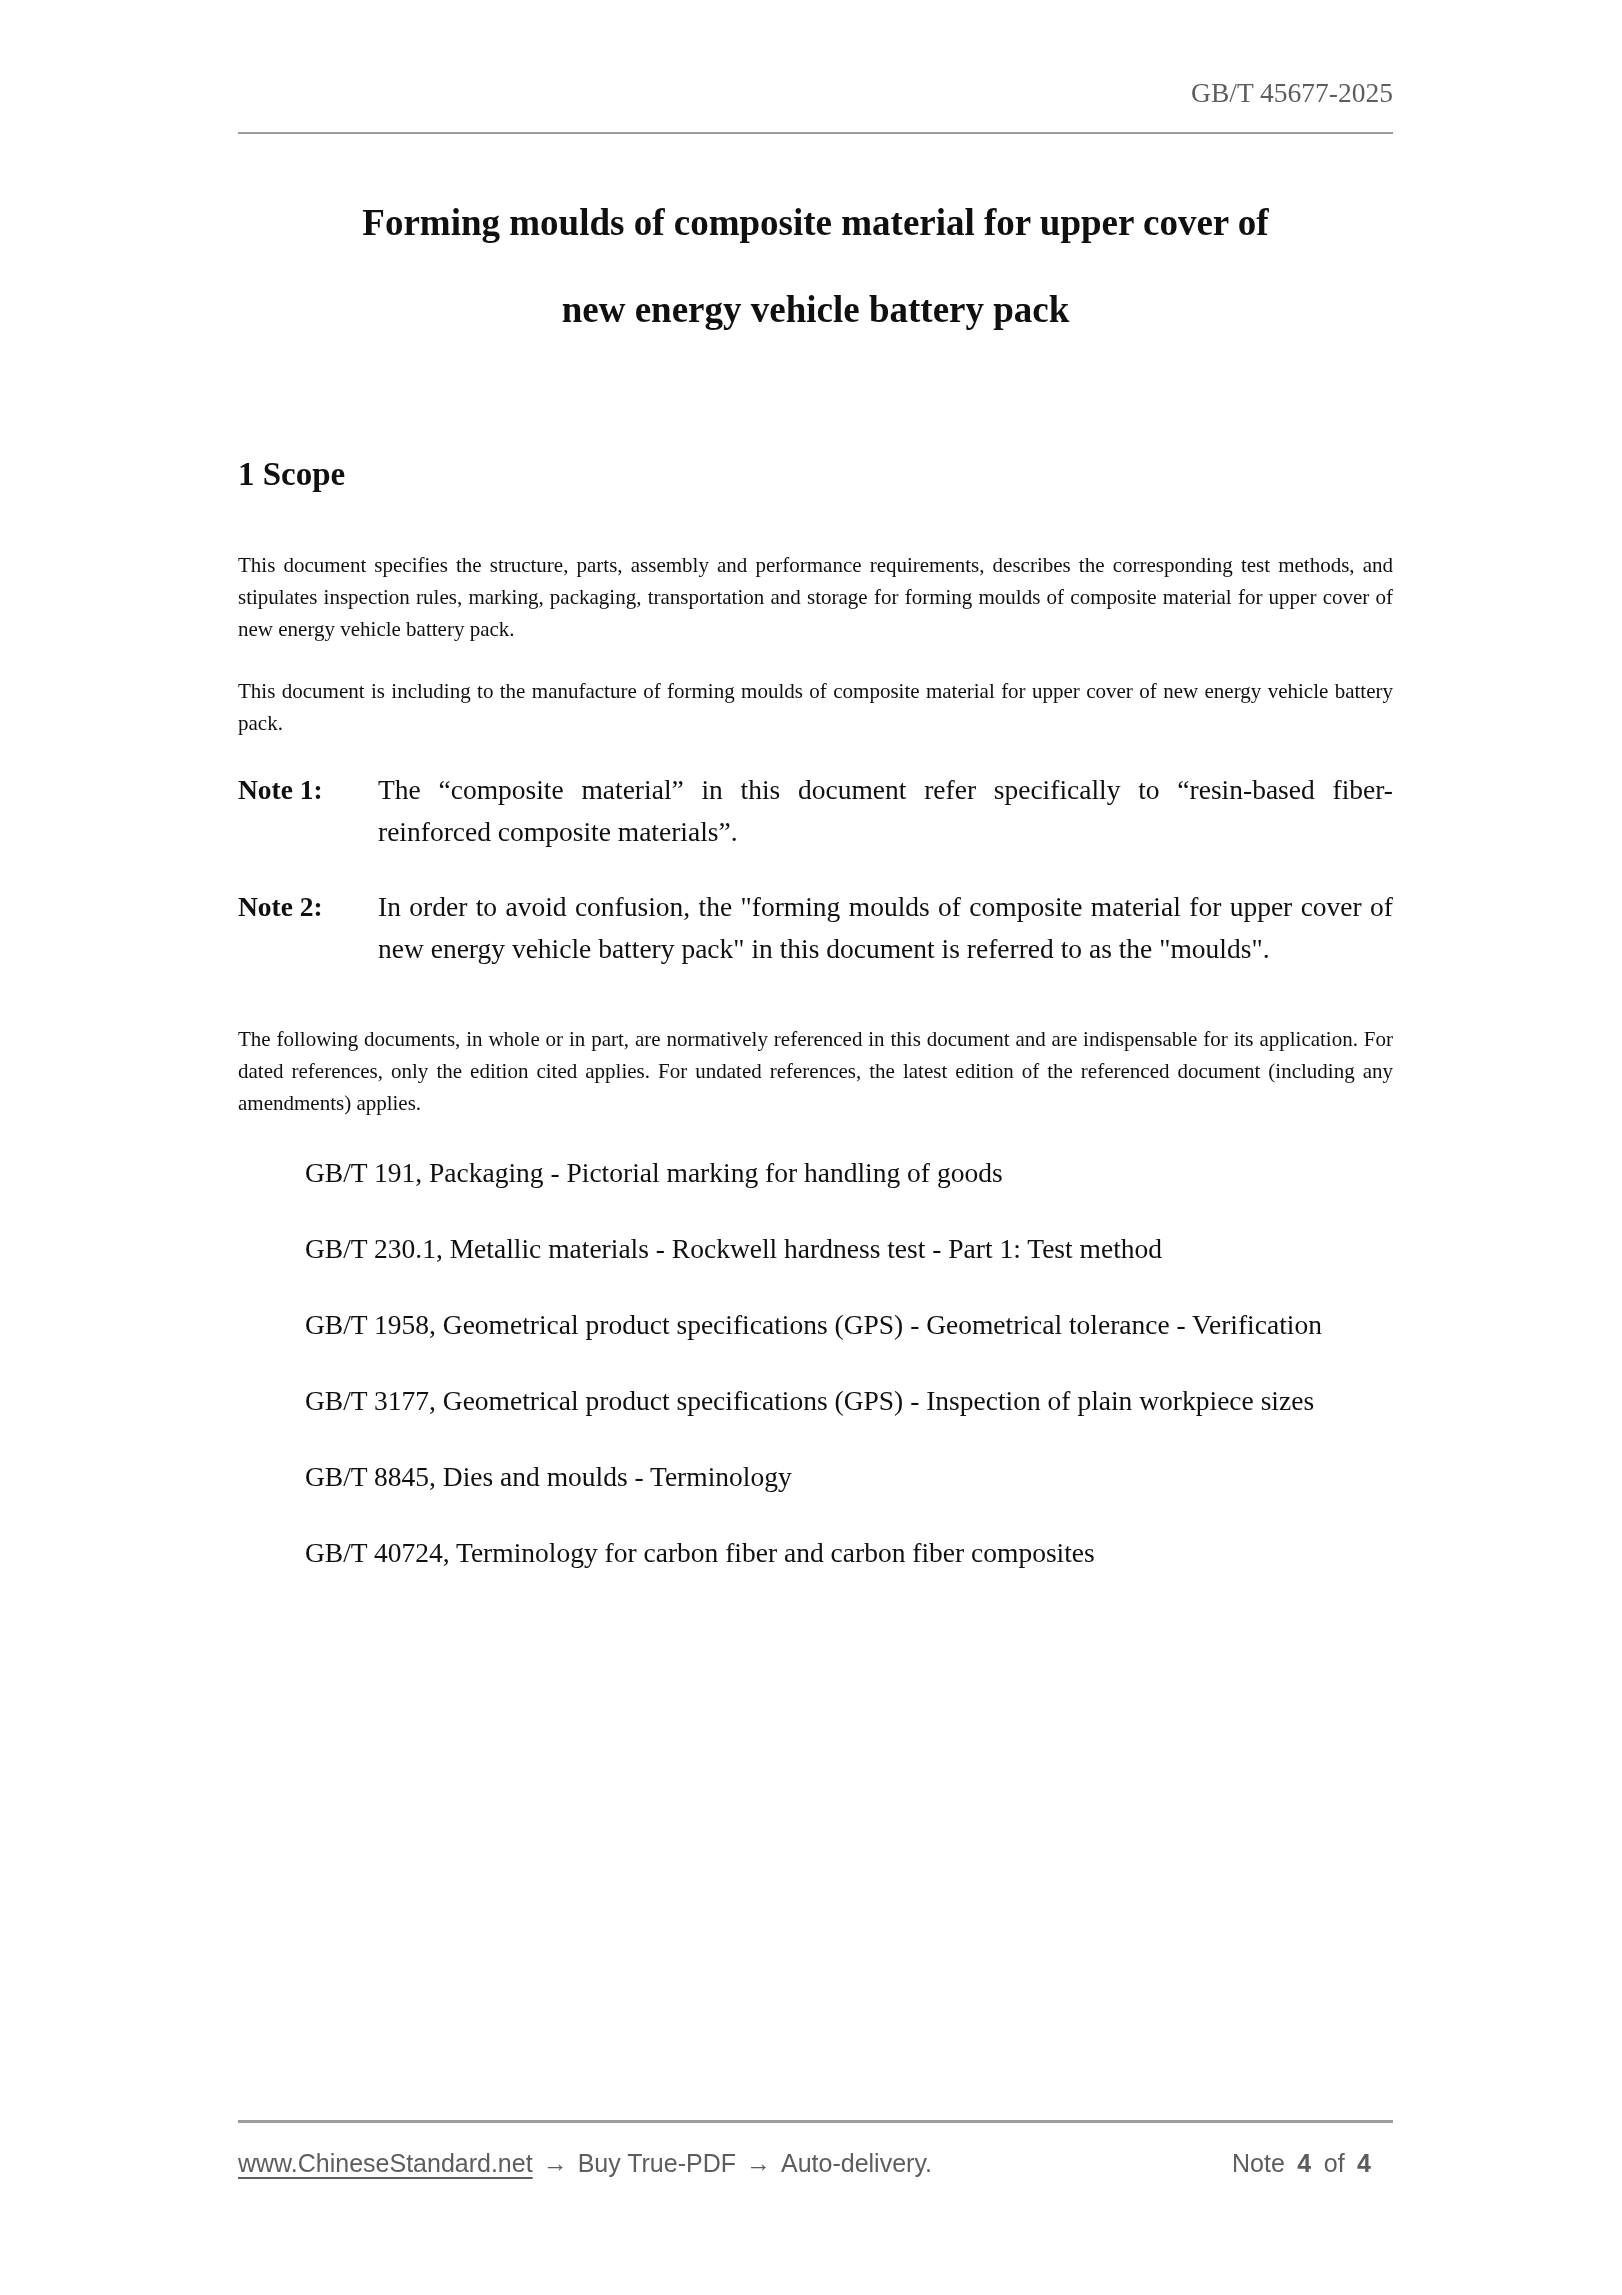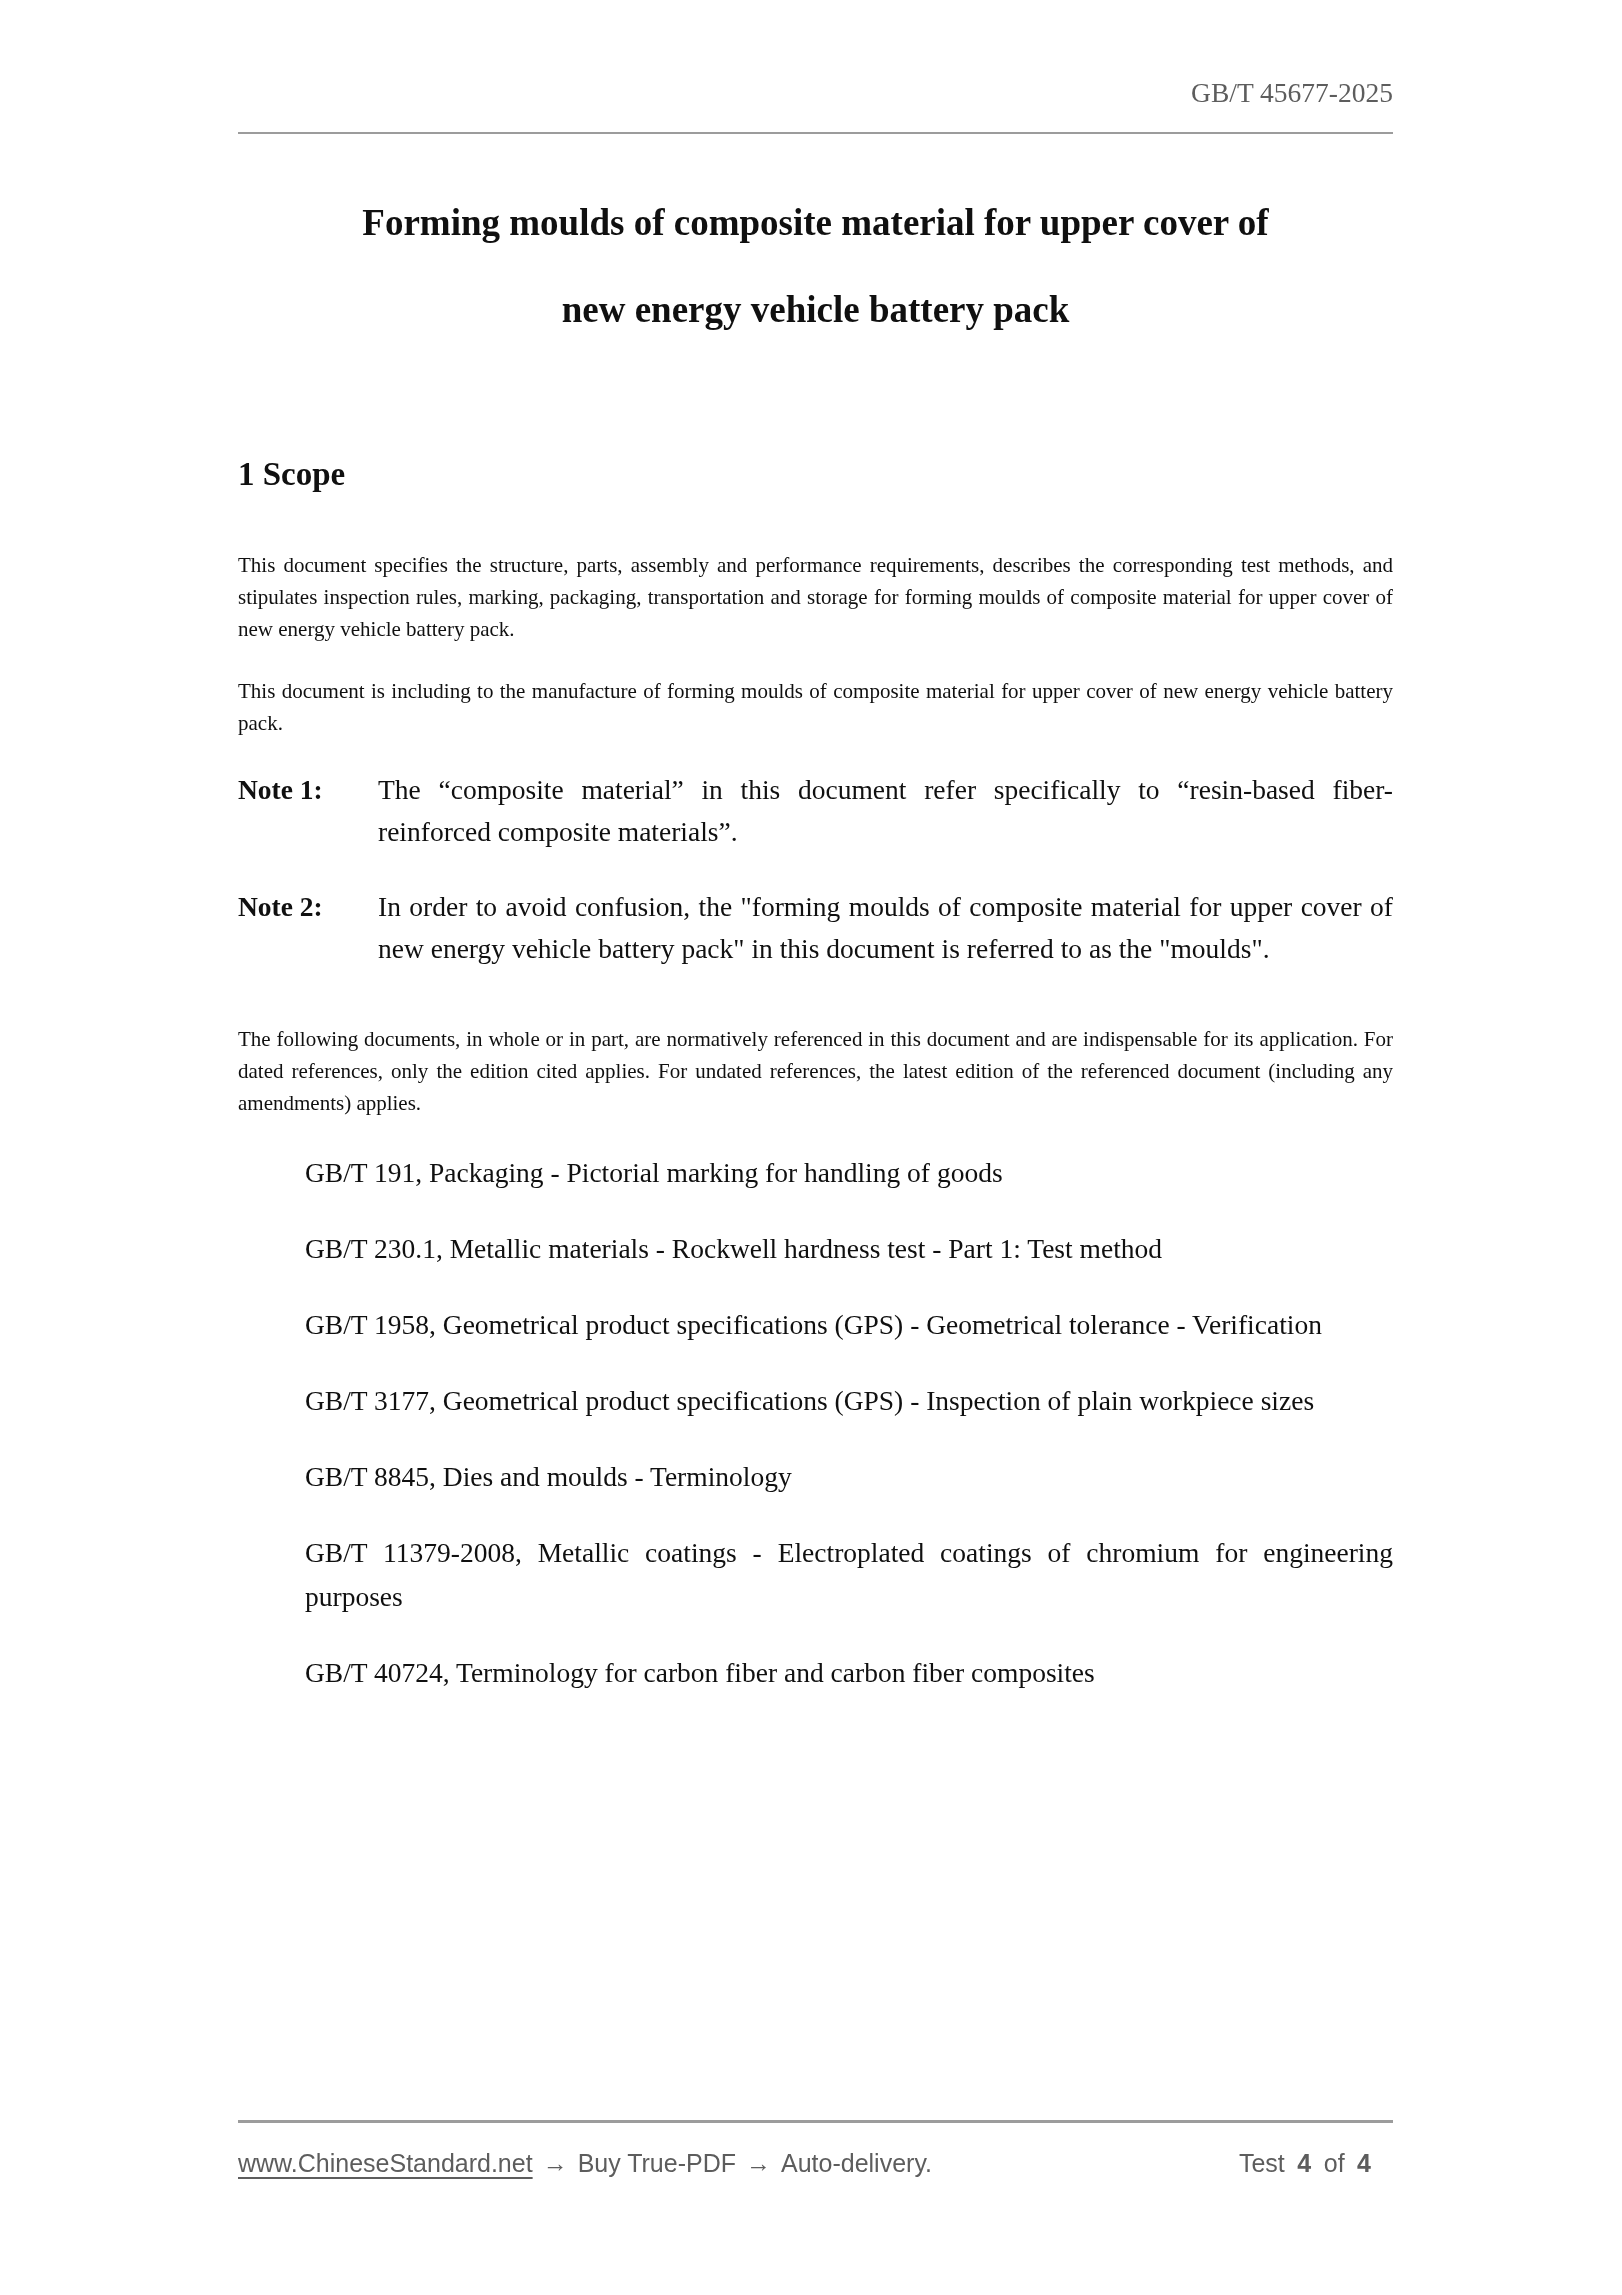--- a/index.html
+++ b/index.html
@@ -140,37 +140,36 @@
     </div>
 
 
     <p class="body-p first-after-h">The following documents, in whole or in part, are normatively referenced in this document and are indispensable for its application. For dated references, only the edition cited applies. For undated references, the latest edition of the referenced document (including any amendments) applies.</p>
 
     <p class="ref">GB/T 191, Packaging - Pictorial marking for handling of goods</p>
     <p class="ref">GB/T 230.1, Metallic materials - Rockwell hardness test - Part 1: Test method</p>
     <p class="ref">GB/T 1958, Geometrical product specifications (GPS) - Geometrical tolerance - Verification</p>
     <p class="ref">GB/T 3177, Geometrical product specifications (GPS) - Inspection of plain workpiece sizes</p>
     <p class="ref">GB/T 8845, Dies and moulds - Terminology</p>
-    <p class="ref">GB/T 11379-2008, Metallic coatings - Electroplated coatings of chromium for engineering purposes</p>
     <p class="ref">GB/T 40724, Terminology for carbon fiber and carbon fiber composites</p>
 
   </div>
 
   <div class="footer">
     <div class="rule"></div>
     <div class="footer-row">
       <div class="footer-left">
         <span class="footer-link">www.ChineseStandard.net</span>
         <span class="arrow">→</span>
         <span>Buy True-PDF</span>
         <span class="arrow">→</span>
         <span>Auto-delivery.</span>
       </div>
       <div class="footer-right">
-        <span>Test</span>
+        <span>Note</span>
         <span class="pg-num">4</span>
         <span>of</span>
         <span class="pg-num">4</span>
       </div>
     </div>
   </div>
 </div>
 
 
 </body></html>

